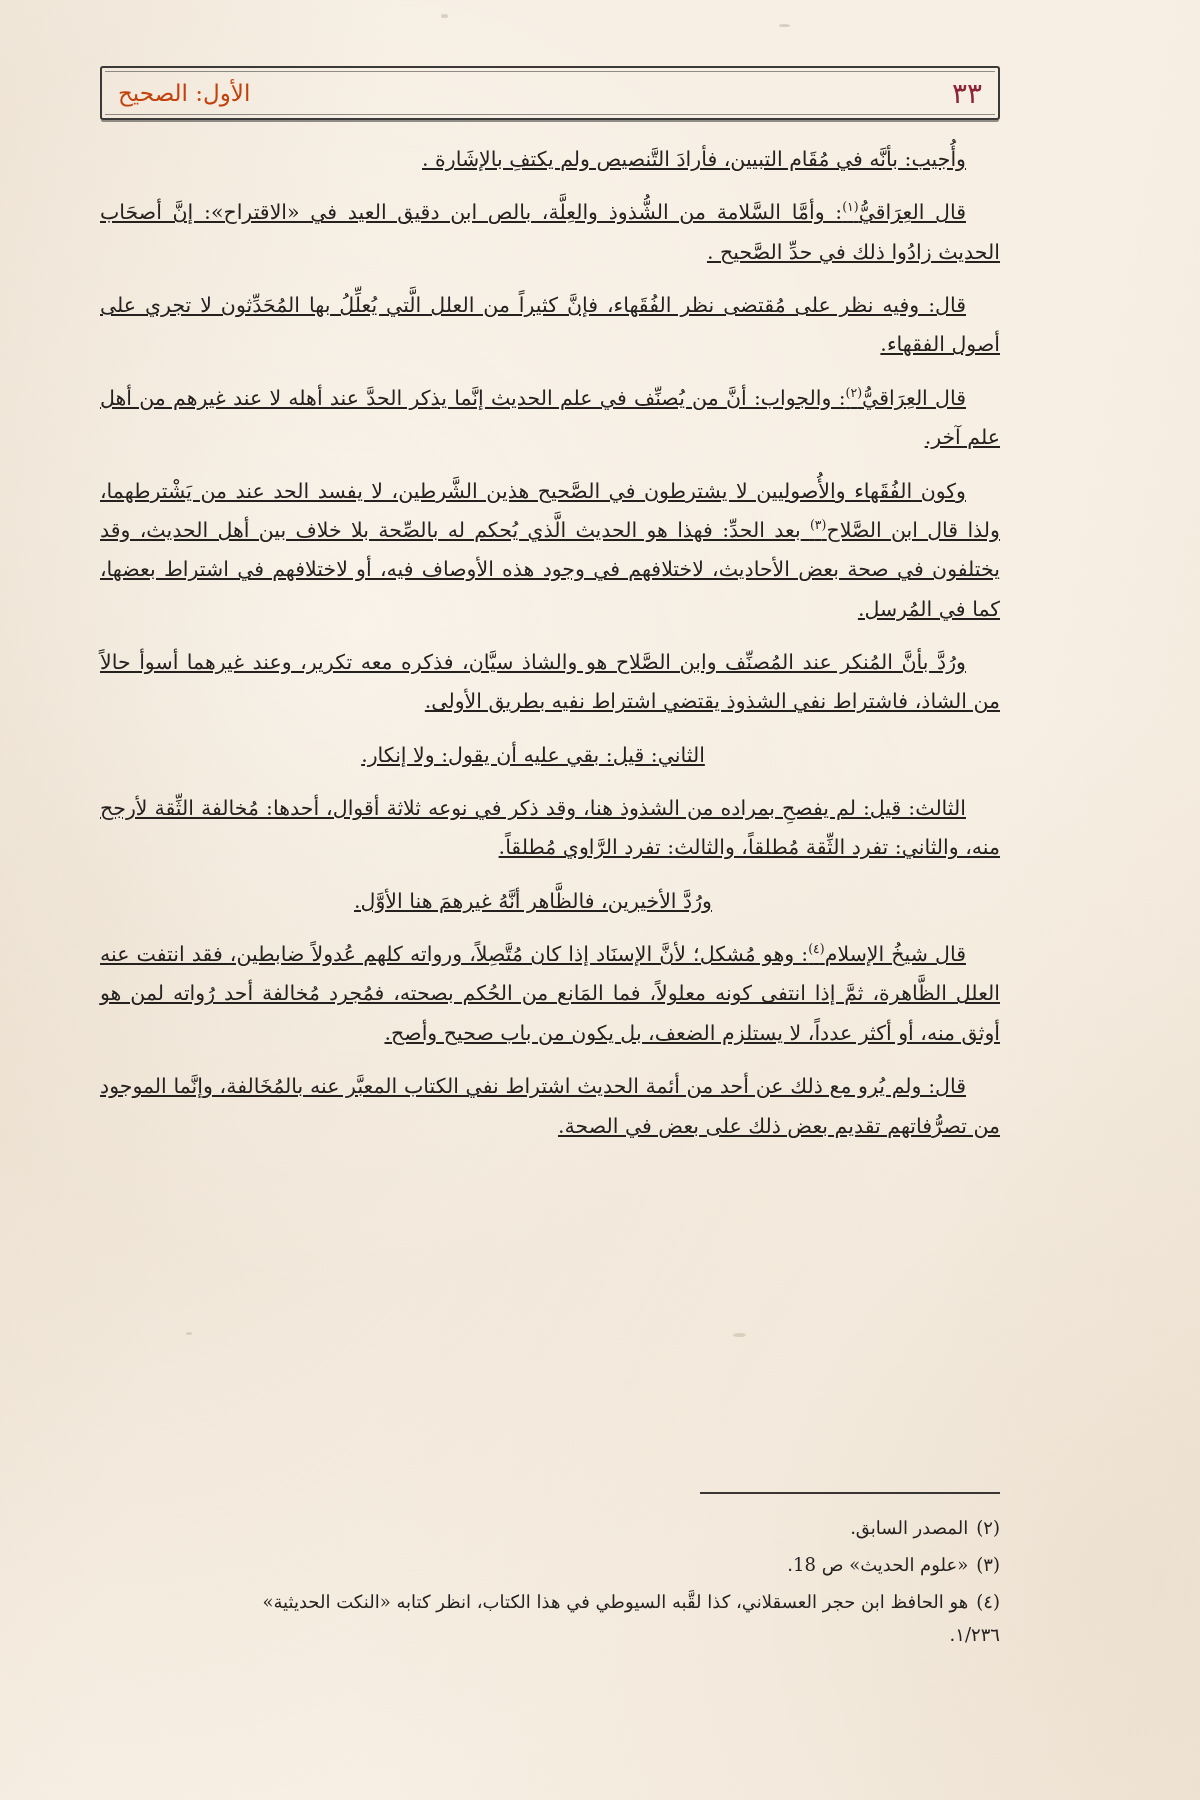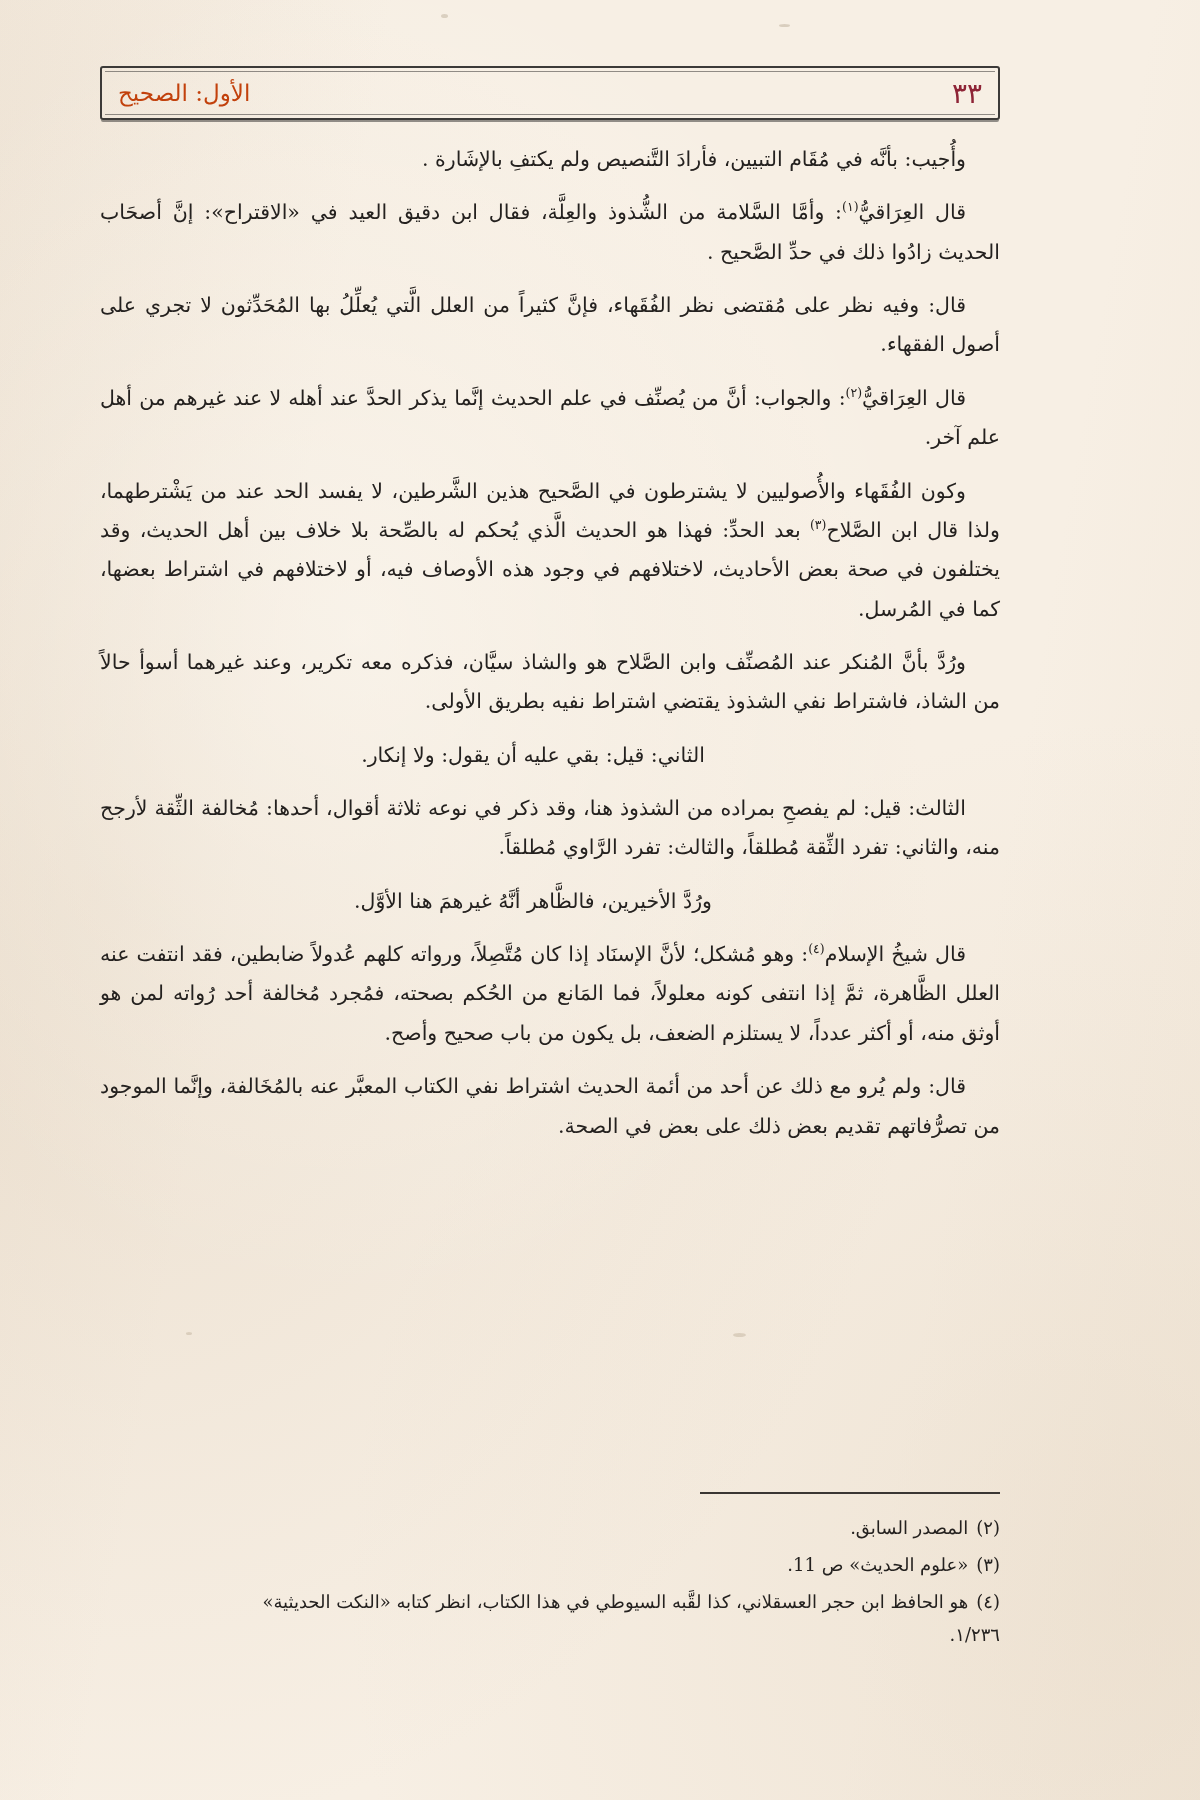--- a/index.html
+++ b/index.html
@@ -89,20 +89,21 @@
     direction: rtl;
     text-align: justify;
     text-align-last: right;
     font-size: 20.5px;
     line-height: 1.92;
     color: #24211f;
   }
   .para {
     margin: 0 0 14px 0;
     text-indent: 0;
+    text-decoration: underline;
   }
   .para.indent {
     text-indent: 34px;
   }
   .para.center-last {
     text-align-last: center;
   }
   sup.fn {
     font-size: 12.5px;
     vertical-align: super;
@@ -164,21 +165,21 @@
 
   <div class="header-box">
     <span class="page-number">٣٣</span>
     <span class="header-title">الأول: الصحيح</span>
   </div>
 
   <div class="body-col">
 
     <p class="para indent"><span>وأُجيب: بأنَّه في مُقَام التبيين، فأرادَ التَّنصيص ولم يكتفِ بالإشَارة .</span></p>
 
-    <p class="para indent"><span>قال العِرَاقيُّ</span><sup class="fn">(١)</sup><span>: وأمَّا السَّلامة من الشُّذوذ والعِلَّة، فقال ابن دقيق العيد في «الاقتراح»: إنَّ أصحَاب الحديث زادُوا ذلك في حدِّ الصَّحيح .</span></p>
+    <p class="para indent"><span>قال العِرَاقيُّ</span><sup class="fn">(١)</sup><span>: وأمَّا السَّلامة من الشُّذوذ والعِلَّة، بالص ابن دقيق العيد في «الاقتراح»: إنَّ أصحَاب الحديث زادُوا ذلك في حدِّ الصَّحيح .</span></p>
 
     <p class="para indent"><span>قال: وفيه نظر على مُقتضى نظر الفُقَهاء، فإنَّ كثيراً من العلل الَّتي يُعلِّلُ بها المُحَدِّثون لا تجري على أصول الفقهاء.</span></p>
 
     <p class="para indent"><span>قال العِرَاقيُّ</span><sup class="fn">(٢)</sup><span>: والجواب: أنَّ من يُصنِّف في علم الحديث إنَّما يذكر الحدَّ عند أهله لا عند غيرهم من أهل علم آخر.</span></p>
 
     <p class="para indent"><span>وكون الفُقَهاء والأُصوليين لا يشترطون في الصَّحيح هذين الشَّرطين، لا يفسد الحد عند من يَشْترطهما، ولذا قال ابن الصَّلاح</span><sup class="fn">(٣)</sup> <span>بعد الحدِّ: فهذا هو الحديث الَّذي يُحكم له بالصِّحة بلا خلاف بين أهل الحديث، وقد يختلفون في صحة بعض الأحاديث، لاختلافهم في وجود هذه الأوصاف فيه، أو لاختلافهم في اشتراط بعضها، كما في المُرسل.</span></p>
 
     <p class="para indent"><span>ورُدَّ بأنَّ المُنكر عند المُصنِّف وابن الصَّلاح هو والشاذ سيَّان، فذكره معه تكرير، وعند غيرهما أسوأ حالاً من الشاذ، فاشتراط نفي الشذوذ يقتضي اشتراط نفيه بطريق الأولى.</span></p>
 
     <p class="para indent center-last"><span>الثاني: قيل: بقي عليه أن يقول: ولا إنكار.</span></p>
@@ -196,21 +197,21 @@
   <div class="fn-rule"></div>
 
   <div class="footnotes">
 
 
     <div class="fn-item">
       <span class="fn-num">(٢)</span><span>المصدر السابق.</span>
     </div>
 
     <div class="fn-item">
-      <span class="fn-num">(٣)</span><span>«علوم الحديث» ص 11.</span>
+      <span class="fn-num">(٣)</span><span>«علوم الحديث» ص 18.</span>
     </div>
 
     <div class="fn-item">
       <span class="fn-num">(٤)</span><span>هو الحافظ ابن حجر العسقلاني، كذا لقَّبه السيوطي في هذا الكتاب، انظر كتابه «النكت الحديثية»</span>
       <span class="fn-tail"><span class="fn-tail-inner">١/٢٣٦.</span></span>
     </div>
 
   </div>
 
 </div>

